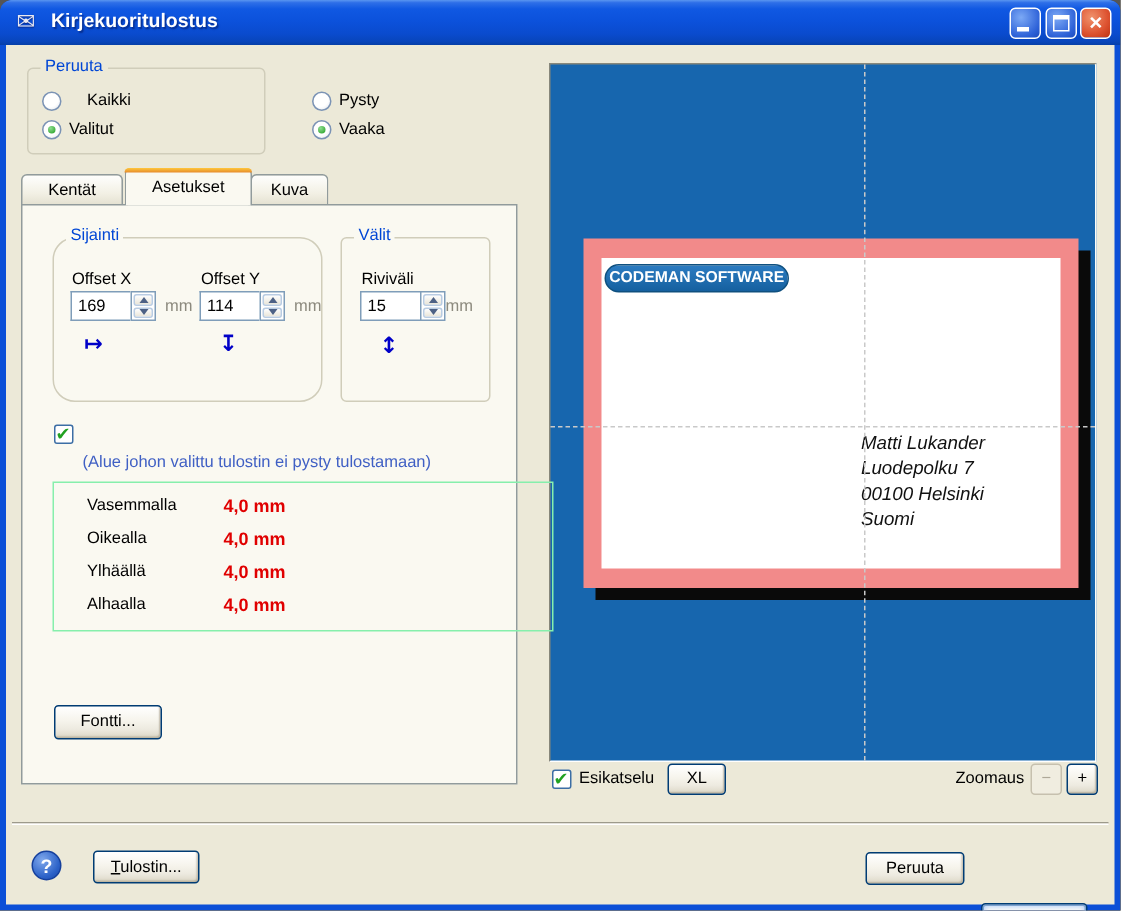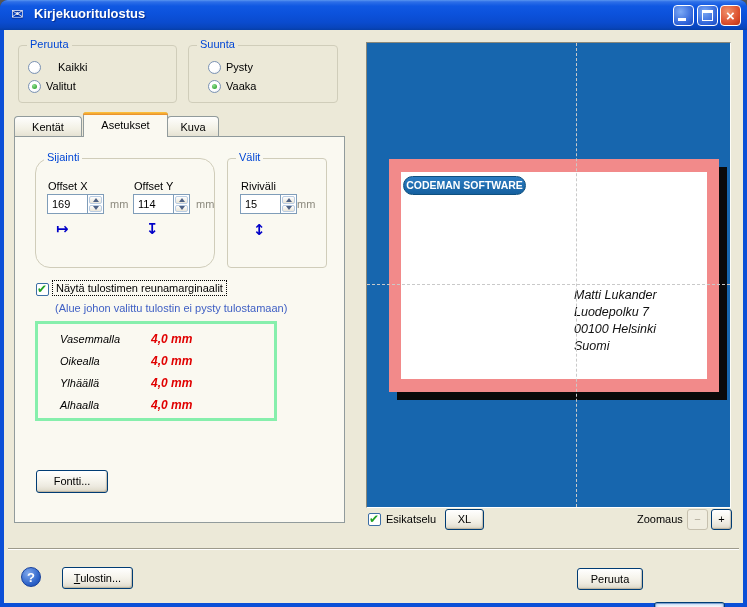--- a/index.html
+++ b/index.html
@@ -52,21 +52,21 @@
   .field-label{position:absolute;font-size:11px;color:#000;}
   .dir-icon{position:absolute;font-family:"DejaVu Sans",sans-serif;font-size:15px;font-weight:bold;color:#0000C8;}
 
   .checkbox{position:absolute;width:13px;height:13px;background:#fff;border:1px solid #3C6EA5;border-radius:2px;}
   .checkbox.checked::after{content:"✔";position:absolute;left:0px;top:-2px;font-size:12px;color:#21A121;
     font-family:"DejaVu Sans",sans-serif;}
   .cb-label{position:absolute;font-size:11px;color:#000;}
   .cb-label.focused{border:1px dotted #000;padding:1px 3px;}
   .hint{position:absolute;font-size:11px;color:#4060C4;}
 
-  .marginbox{position:absolute;left:35px;top:321px;width:242px;height:100px;border:3px solid #86efac;font-style:italic;}
+  .marginbox{position:absolute;left:35px;top:321px;width:334px;height:100px;border:1px solid #86efac;}
   .mrow-label{position:absolute;left:22px;font-size:11px;color:#000;}
   .mrow-value{position:absolute;left:113px;font-size:12px;font-weight:bold;color:#E00000;}
 
   .xpbtn{position:absolute;border:1px solid #003C74;border-radius:3px;font-size:11px;color:#000;text-align:center;
     background:linear-gradient(180deg,#FFFFFF 0%,#F6F4EC 45%,#EDEAE0 72%,#DCD7C6 100%);
     box-shadow:inset -1px -1px 1px rgba(158,148,126,.55);}
   .xpbtn.default{box-shadow:inset 0 0 0 1px #7DA2CE, inset 0 0 3px 2px #BCD4F6;}
   .xpbtn.disabled{border:1px solid #C6C0AE;background:#F0EDE0;box-shadow:none;color:#AEA898;}
 
   .helpicon{position:absolute;left:21px;top:567px;width:20px;height:20px;border-radius:50%;
@@ -113,23 +113,20 @@
   <div class="client"></div>
 
   <div class="group" style="left:18px;top:45px;width:159px;height:58px;">
     <span class="group-label">Peruuta</span>
   </div>
   <div class="radio" style="left:28px;top:61px;"></div>
   <span class="opt-label" style="left:46px;top:61px;padding-left:12px;">Kaikki</span>
   <div class="radio checked" style="left:28px;top:80px;"></div>
   <span class="opt-label" style="left:46px;top:80px;">Valitut</span>
 
-  <div class="group" style="left:188px;top:45px;width:150px;height:58px;">
-    <span class="group-label">Suunta</span>
-  </div>
   <div class="radio" style="left:208px;top:61px;"></div>
   <span class="opt-label" style="left:226px;top:61px;">Pysty</span>
   <div class="radio checked" style="left:208px;top:80px;"></div>
   <span class="opt-label" style="left:226px;top:80px;">Vaaka</span>
 
   <div class="tabpage"></div>
   <div class="tab" style="left:14px;top:116px;width:68px;height:21px;line-height:20px;"><span>Kentät</span></div>
   <div class="tab active" style="left:83px;top:112px;width:85px;height:25px;line-height:25px;"><span>Asetukset</span></div>
   <div class="tab" style="left:167px;top:116px;width:52px;height:21px;line-height:20px;"><span>Kuva</span></div>
 
@@ -177,21 +174,20 @@
         </div>
       <div class="spin-btn">
           <i class="tri-down"></i>
         </div>
     </div>
   </div>
   <span class="unit" style="left:297px;top:198px;z-index:2;">mm</span>
   <span class="dir-icon" style="left:253px;top:221px;z-index:2;">↕</span>
 
   <div class="checkbox checked" style="left:36px;top:283px;z-index:2;"></div>
-  <span class="cb-label focused" style="left:52px;top:280px;z-index:2;">Näytä tulostimen reunamarginaalit</span>
   <span class="hint" style="left:55px;top:302px;z-index:2;">(Alue johon valittu tulostin ei pysty tulostamaan)</span>
 
   <div class="marginbox" style="z-index:2;">
     <span class="mrow-label" style="top:9px;">Vasemmalla</span>
     <span class="mrow-value" style="top:8px;">4,0 mm</span>
     <span class="mrow-label" style="top:31px;">Oikealla</span>
     <span class="mrow-value" style="top:30px;">4,0 mm</span>
     <span class="mrow-label" style="top:53px;">Ylhäällä</span>
     <span class="mrow-value" style="top:52px;">4,0 mm</span>
     <span class="mrow-label" style="top:75px;">Alhaalla</span>

